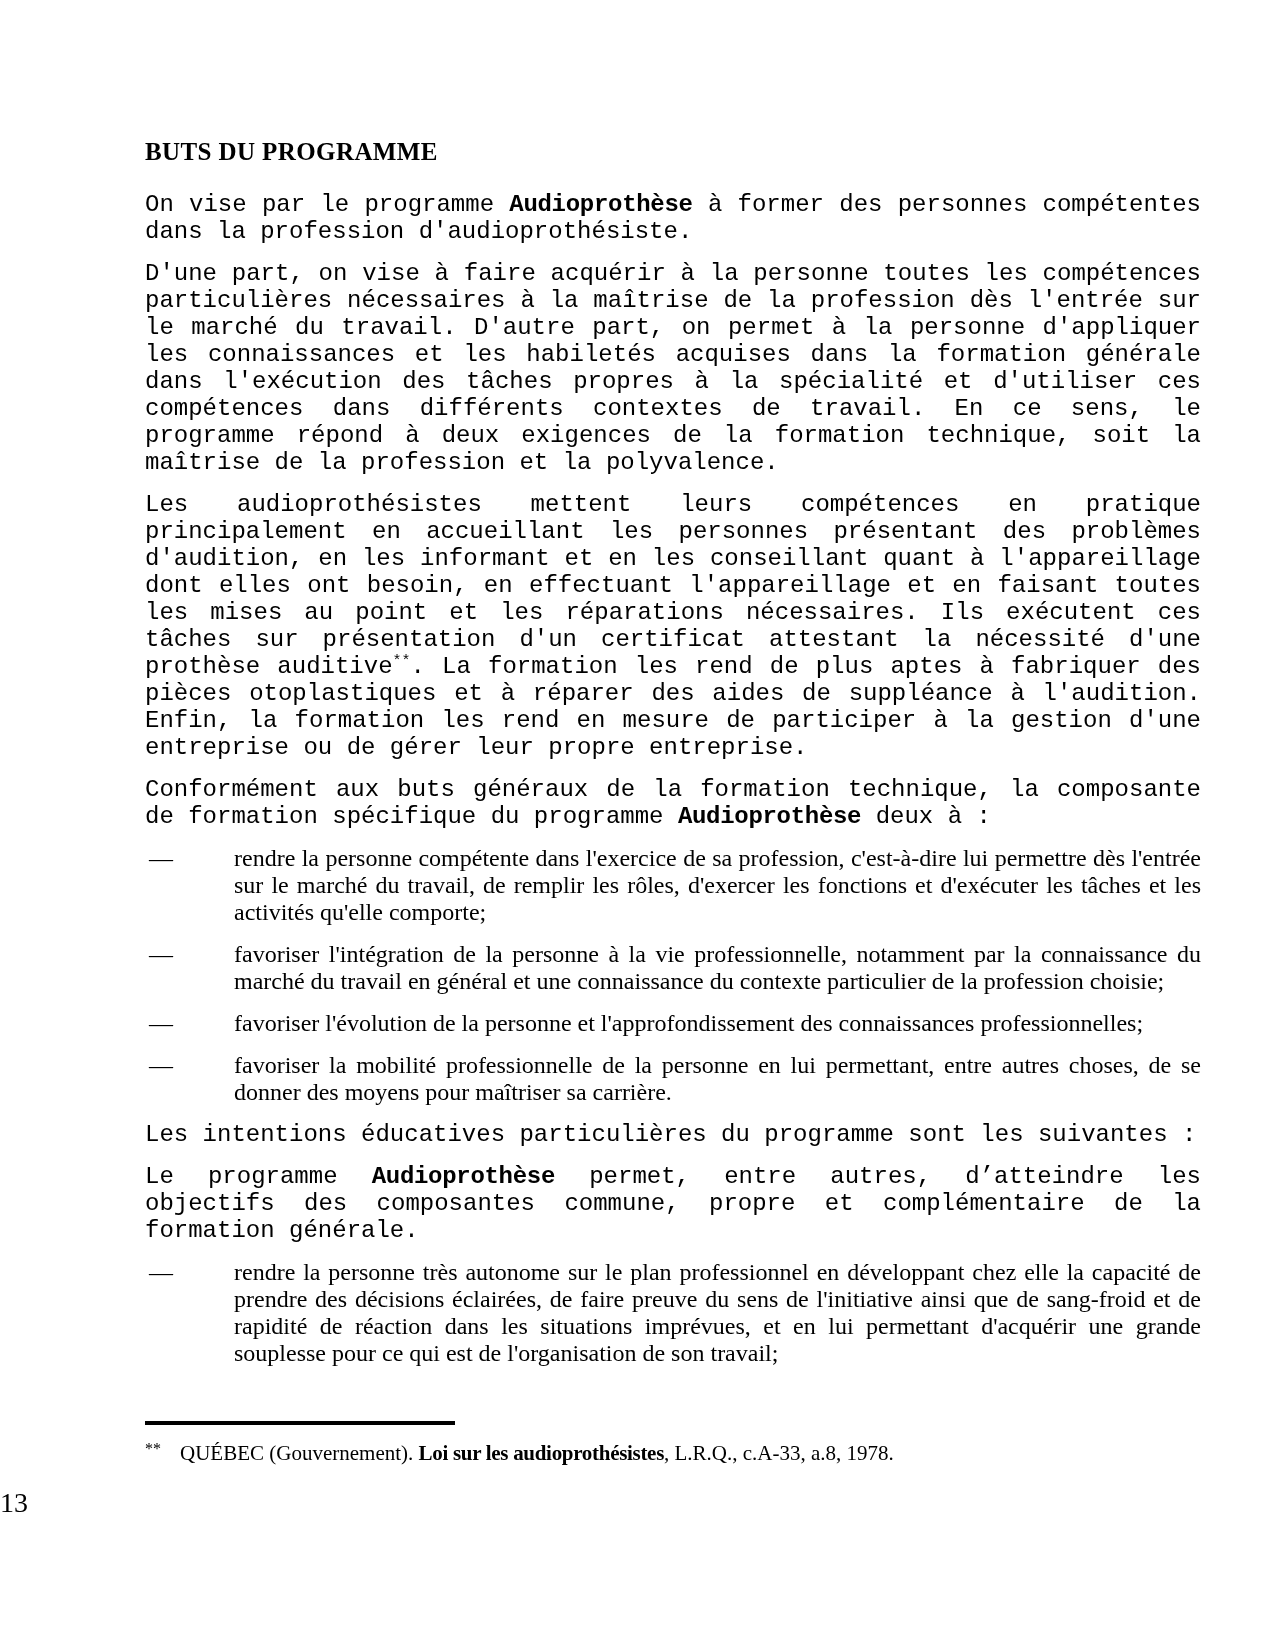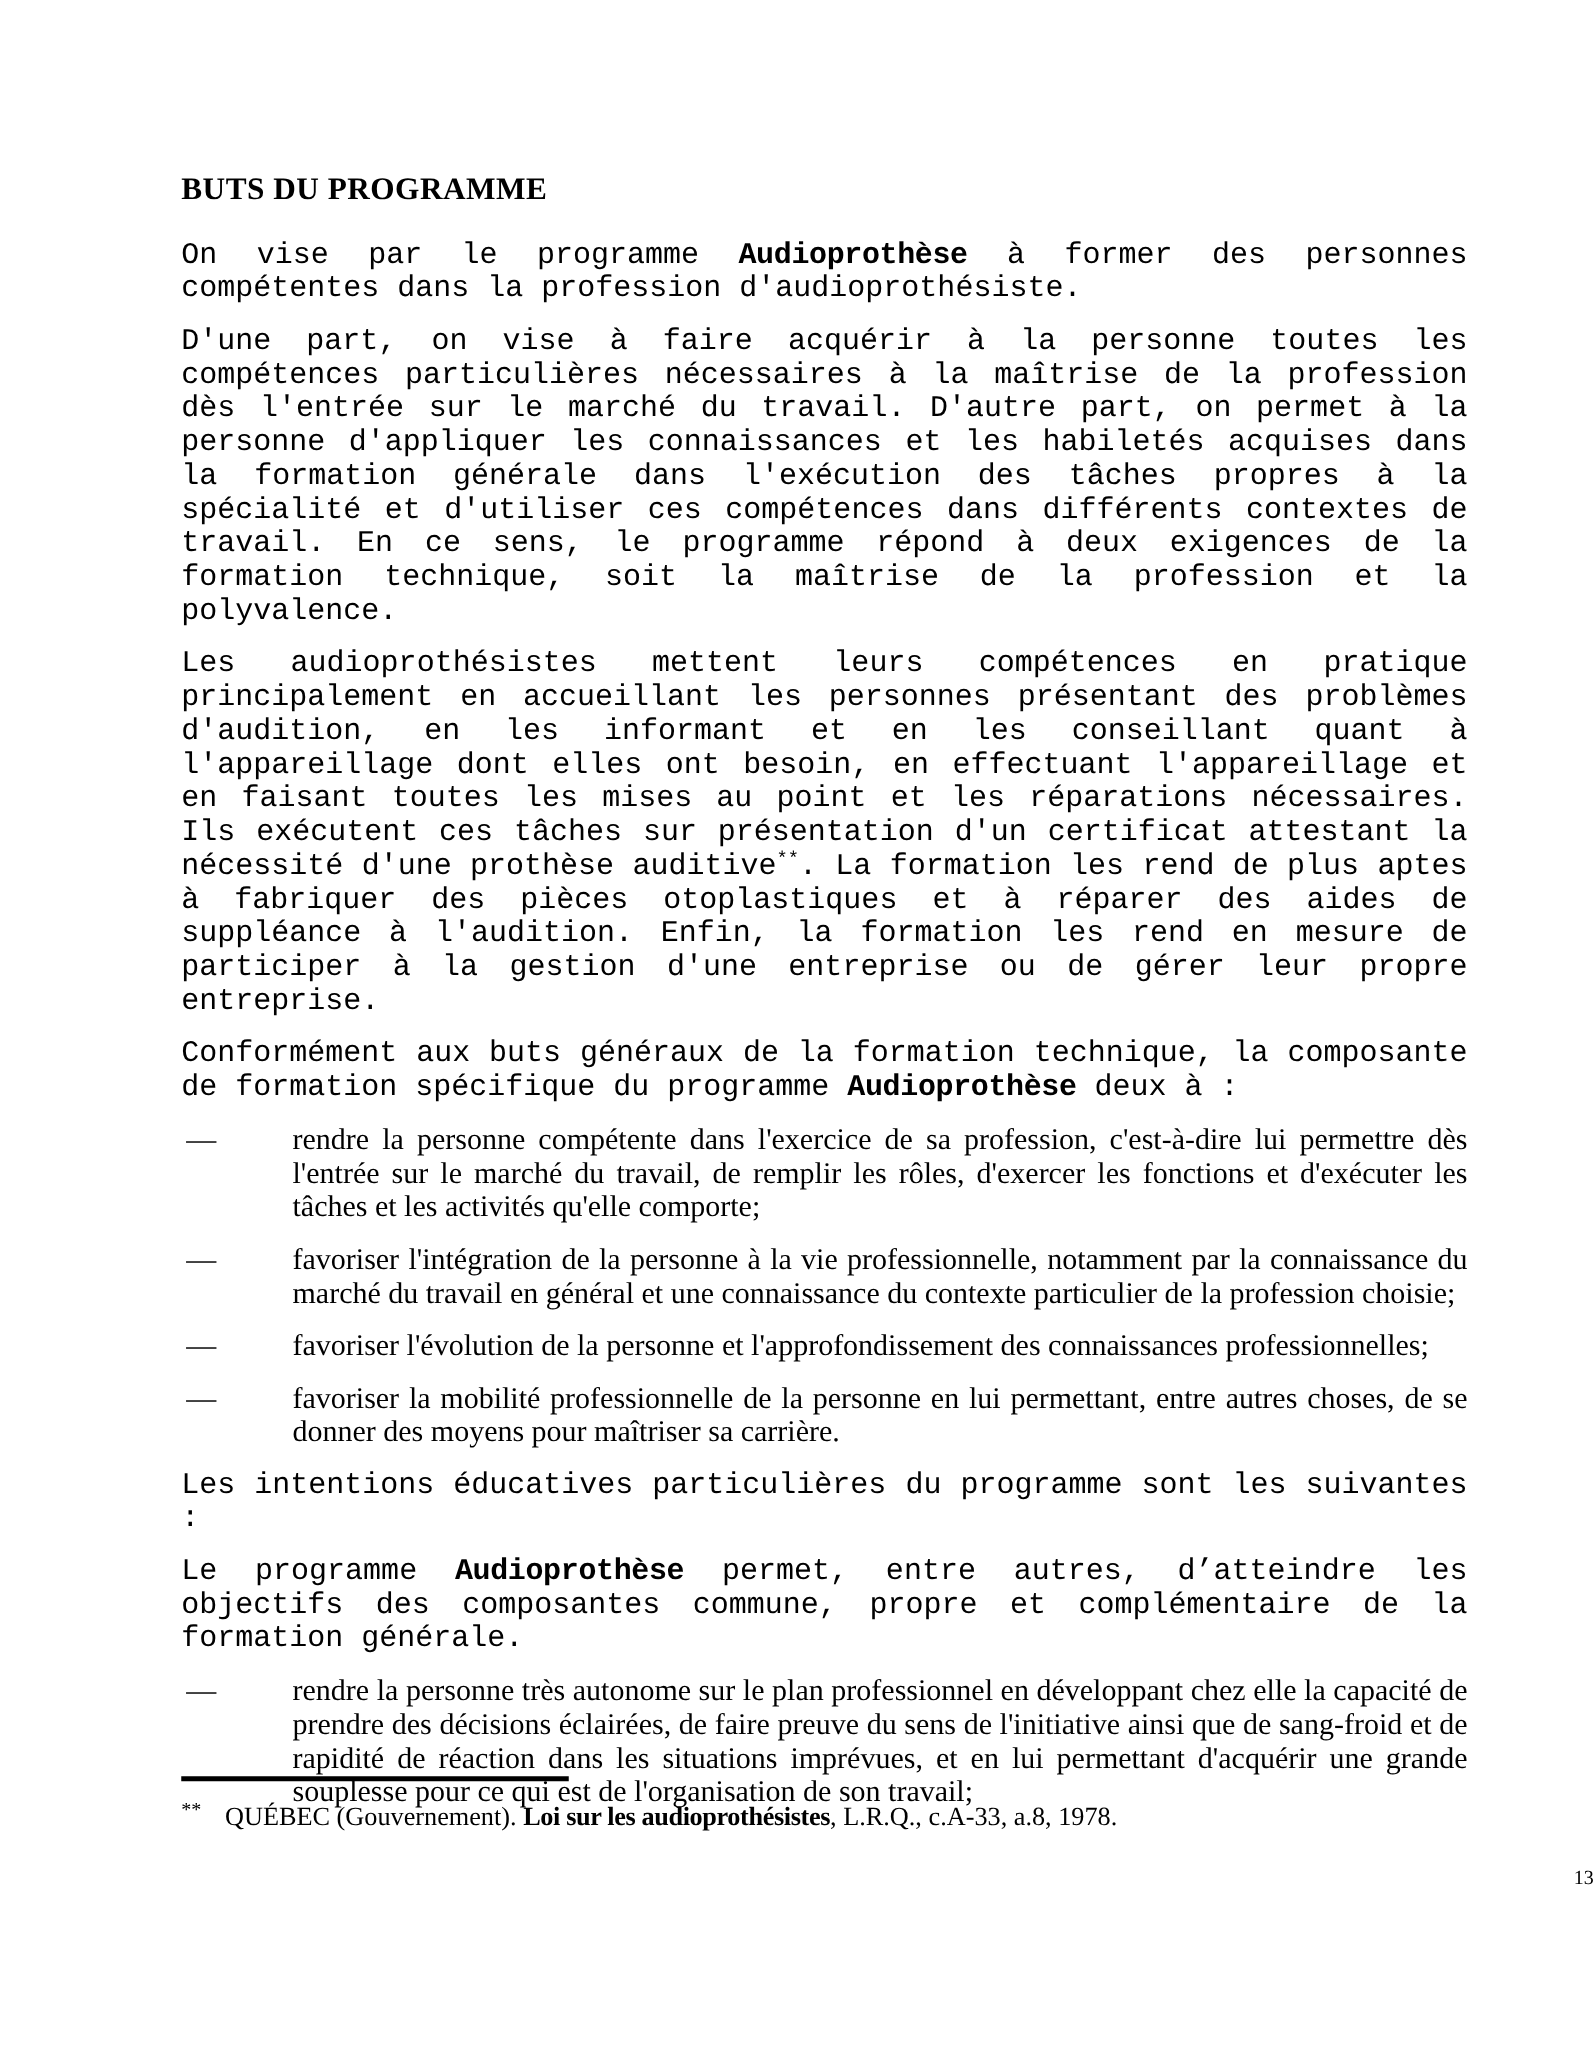--- a/index.html
+++ b/index.html
@@ -6,21 +6,21 @@
     margin: 0;
     padding: 0;
     background: #ffffff;
   }
   .page {
     position: relative;
     width: 1275px;
     height: 1650px;
     background: #ffffff;
     box-sizing: border-box;
-    padding: 138px 101px 0 145px;
+    padding: 138px 74px 0 145px;
     font-family: "Liberation Serif", serif;
     color: #000000;
     font-size: 24px;
     line-height: 27px;
     overflow: hidden;
   }
   .doc-title {
     font-size: 25px;
     font-weight: bold;
     letter-spacing: 0.4px;
@@ -85,22 +85,22 @@
   }
   .fn-emph {
     font-weight: bold;
     letter-spacing: -0.3px;
   }
   .page-number {
     position: absolute;
     top: 1489px;
     left: 0;
     width: 100%;
-    text-align: right;
-    font-size: 16px;
+    text-align: left;
+    font-size: 28px;
   }
 </style>
 </head>
 <body>
 
 <div class="page">
 
   <h1 class="doc-title">BUTS DU PROGRAMME</h1>
 
   <p class="para"><span>On vise par le programme </span><span class="emph">Audioprothèse</span><span> à former des personnes compétentes dans la profession d'audioprothésiste.</span></p>

